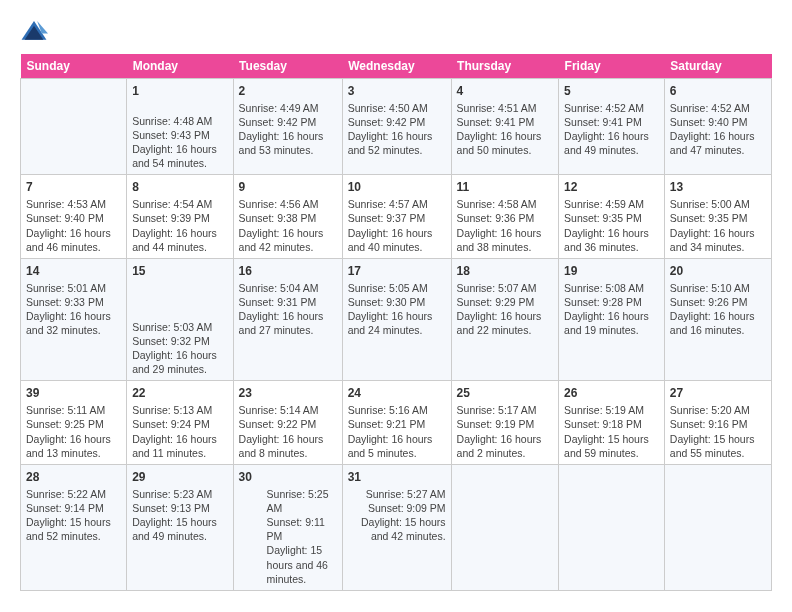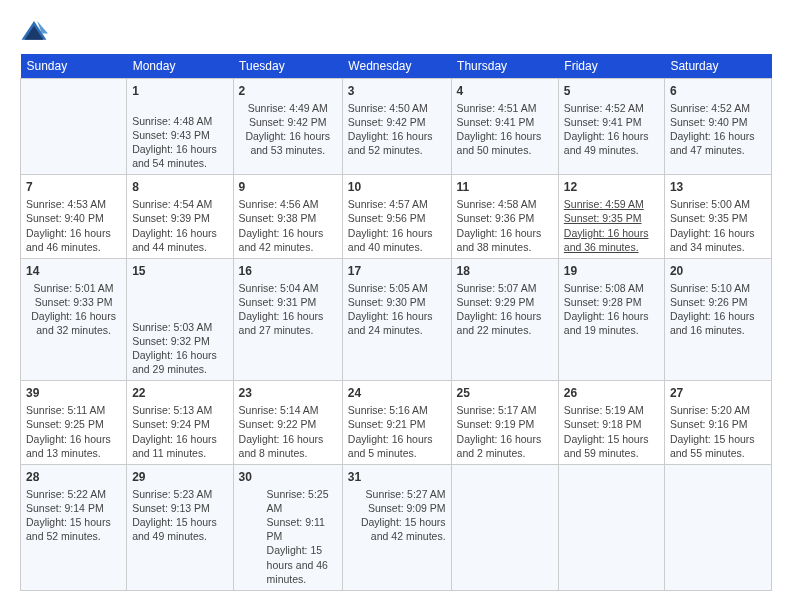--- a/index.html
+++ b/index.html
@@ -49,26 +49,26 @@
       font-weight: bold;
       color: #333;
       margin-top: 2px;
     }
     table {
       width: 100%;
       border-collapse: collapse;
       font-size: 11px;
     }
     thead tr th {
-      background-color: #1d4ed8;
+      background-color: #ec4899;
       color: #fff;
       text-align: left;
       padding: 5px 6px;
       font-size: 12px;
-      font-weight: normal;
+      font-weight: bold;
     }
     tbody tr td {
       border: 1px solid #ccc;
       vertical-align: top;
       padding: 4px 5px;
       width: 113px;
       min-height: 72px;
       color: #333;
       line-height: 1.4;
     }
@@ -128,21 +128,21 @@
     <tr>
           <td></td>
           <td>
             <span class="day-num">1</span>
             <div class="cell-text" style="white-space: pre-line; margin-top: 14px;">Sunrise: 4:48 AM
 Sunset: 9:43 PM
 Daylight: 16 hours and 54 minutes.</div>
           </td>
           <td>
             <span class="day-num">2</span>
-            <div class="cell-text" style="white-space: pre-line; text-align: center;">Sunrise: 4:49 AM
+            <div class="cell-text" style="white-space: pre-line;">Sunrise: 4:49 AM
 Sunset: 9:42 PM
 Daylight: 16 hours and 53 minutes.</div>
           </td>
           <td>
             <span class="day-num">3</span>
             <div class="cell-text" style="white-space: pre-line;">Sunrise: 4:50 AM
 Sunset: 9:42 PM
 Daylight: 16 hours and 52 minutes.</div>
           </td>
           <td>
@@ -179,46 +179,46 @@
           </td>
           <td>
             <span class="day-num">9</span>
             <div class="cell-text" style="white-space: pre-line;">Sunrise: 4:56 AM
 Sunset: 9:38 PM
 Daylight: 16 hours and 42 minutes.</div>
           </td>
           <td>
             <span class="day-num">10</span>
             <div class="cell-text" style="white-space: pre-line;">Sunrise: 4:57 AM
-Sunset: 9:56 PM
+Sunset: 9:37 PM
 Daylight: 16 hours and 40 minutes.</div>
           </td>
           <td>
             <span class="day-num">11</span>
             <div class="cell-text" style="white-space: pre-line;">Sunrise: 4:58 AM
 Sunset: 9:36 PM
 Daylight: 16 hours and 38 minutes.</div>
           </td>
           <td>
             <span class="day-num">12</span>
-            <div class="cell-text" style="white-space: pre-line; text-decoration: underline;">Sunrise: 4:59 AM
+            <div class="cell-text" style="white-space: pre-line;">Sunrise: 4:59 AM
 Sunset: 9:35 PM
 Daylight: 16 hours and 36 minutes.</div>
           </td>
           <td>
             <span class="day-num">13</span>
             <div class="cell-text" style="white-space: pre-line;">Sunrise: 5:00 AM
 Sunset: 9:35 PM
 Daylight: 16 hours and 34 minutes.</div>
           </td>
         </tr>
         <tr>
           <td>
             <span class="day-num">14</span>
-            <div class="cell-text" style="white-space: pre-line; text-align: center;">Sunrise: 5:01 AM
+            <div class="cell-text" style="white-space: pre-line;">Sunrise: 5:01 AM
 Sunset: 9:33 PM
 Daylight: 16 hours and 32 minutes.</div>
           </td>
           <td>
             <span class="day-num">15</span>
             <div class="cell-text" style="white-space: pre-line; margin-top: 40px;">Sunrise: 5:03 AM
 Sunset: 9:32 PM
 Daylight: 16 hours and 29 minutes.</div>
           </td>
           <td>

